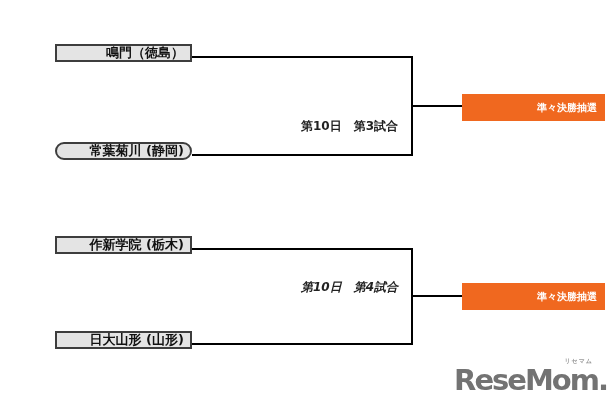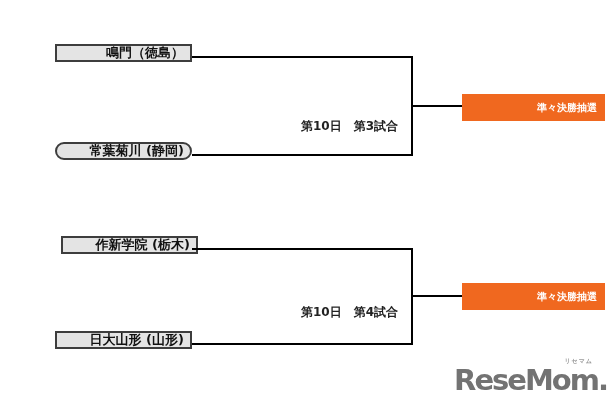--- a/index.html
+++ b/index.html
@@ -16,41 +16,41 @@
     background:#e4e4e4;
     border:2px solid #3d3d3d;
     box-sizing:border-box;
     display:flex;align-items:center;justify-content:flex-end;
     padding-right:6px;
     font-size:13px;font-weight:bold;color:#111;
     white-space:nowrap;
   }
   .tb1{top:44px;}
   .tb2{top:142px;border-radius:12px;}
-  .tb3{top:236px;margin-left:6px;}
+  .tb3{top:236px;}
   .tb4{top:331px;}
   .line{position:absolute;background:#000;}
   .h-from-tb1{left:192px;top:56px;width:221px;height:2px;}
   .h-from-tb2{left:192px;top:154px;width:221px;height:2px;}
   .v-join-1{left:411px;top:56px;width:2px;height:100px;}
   .h-conn-1{left:413px;top:105px;width:49px;height:2px;}
   .h-from-tb3{left:192px;top:248px;width:221px;height:2px;}
   .h-from-tb4{left:192px;top:343px;width:221px;height:2px;}
   .v-join-2{left:411px;top:248px;width:2px;height:97px;}
   .h-conn-2{left:413px;top:295px;width:49px;height:2px;}
   .match-label{
     position:absolute;
     left:270px;width:128px;
     text-align:right;
     font-size:12px;font-weight:bold;color:#222;
     line-height:14px;
     white-space:nowrap;
   }
   .ml1{top:97px;margin-top:22px;}
-  .ml2{top:305px;}
+  .ml2{top:280px;font-style:italic;}
   .result-box{
     position:absolute;
     left:462px;width:143px;height:27px;
     background:#f0681f;
     box-sizing:border-box;
     display:flex;align-items:center;justify-content:flex-end;
     padding-right:8px;
     font-size:10px;font-weight:bold;color:#ffffff;
     white-space:nowrap;
   }

